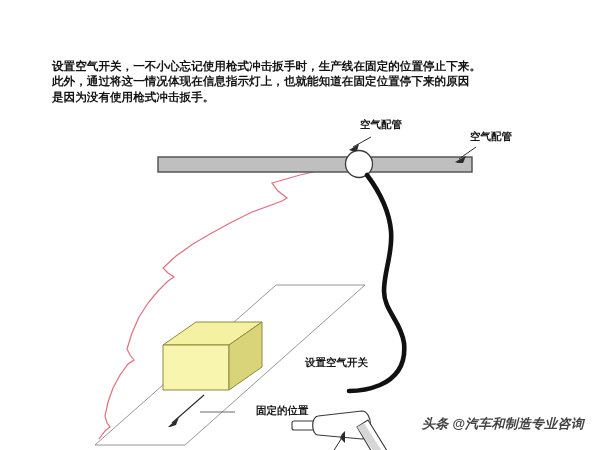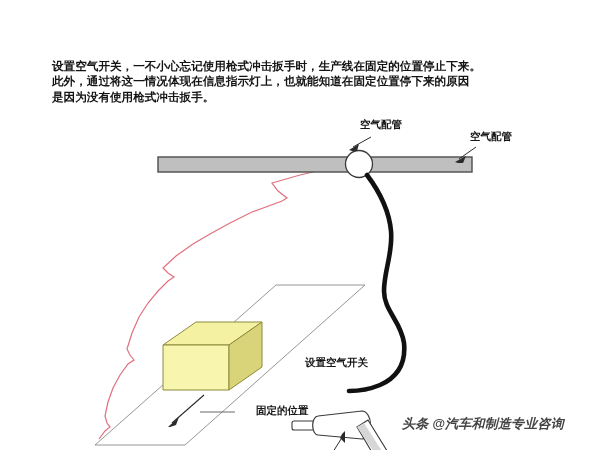--- a/index.html
+++ b/index.html
@@ -81,21 +81,21 @@
   }
 
   #label-air-switch { left: 360px; top: 119px; }
   #label-air-pipe   { left: 470px; top: 131px; }
   #label-wrench     { left: 305px; top: 357px; }
   #label-fixed-pos  { left: 256px; top: 405px; }
 
   
   #watermark {
     position: absolute;
-    left: 402px;
+    left: 422px;
     top: 415px;
     font-family: "Liberation Sans", "DejaVu Sans", sans-serif;
     font-size: 13px;
     font-weight: 700;
     font-style: italic;
     color: #2b2b2b;
     opacity: 0.88;
     white-space: nowrap;
     letter-spacing: 0.2px;
   }

